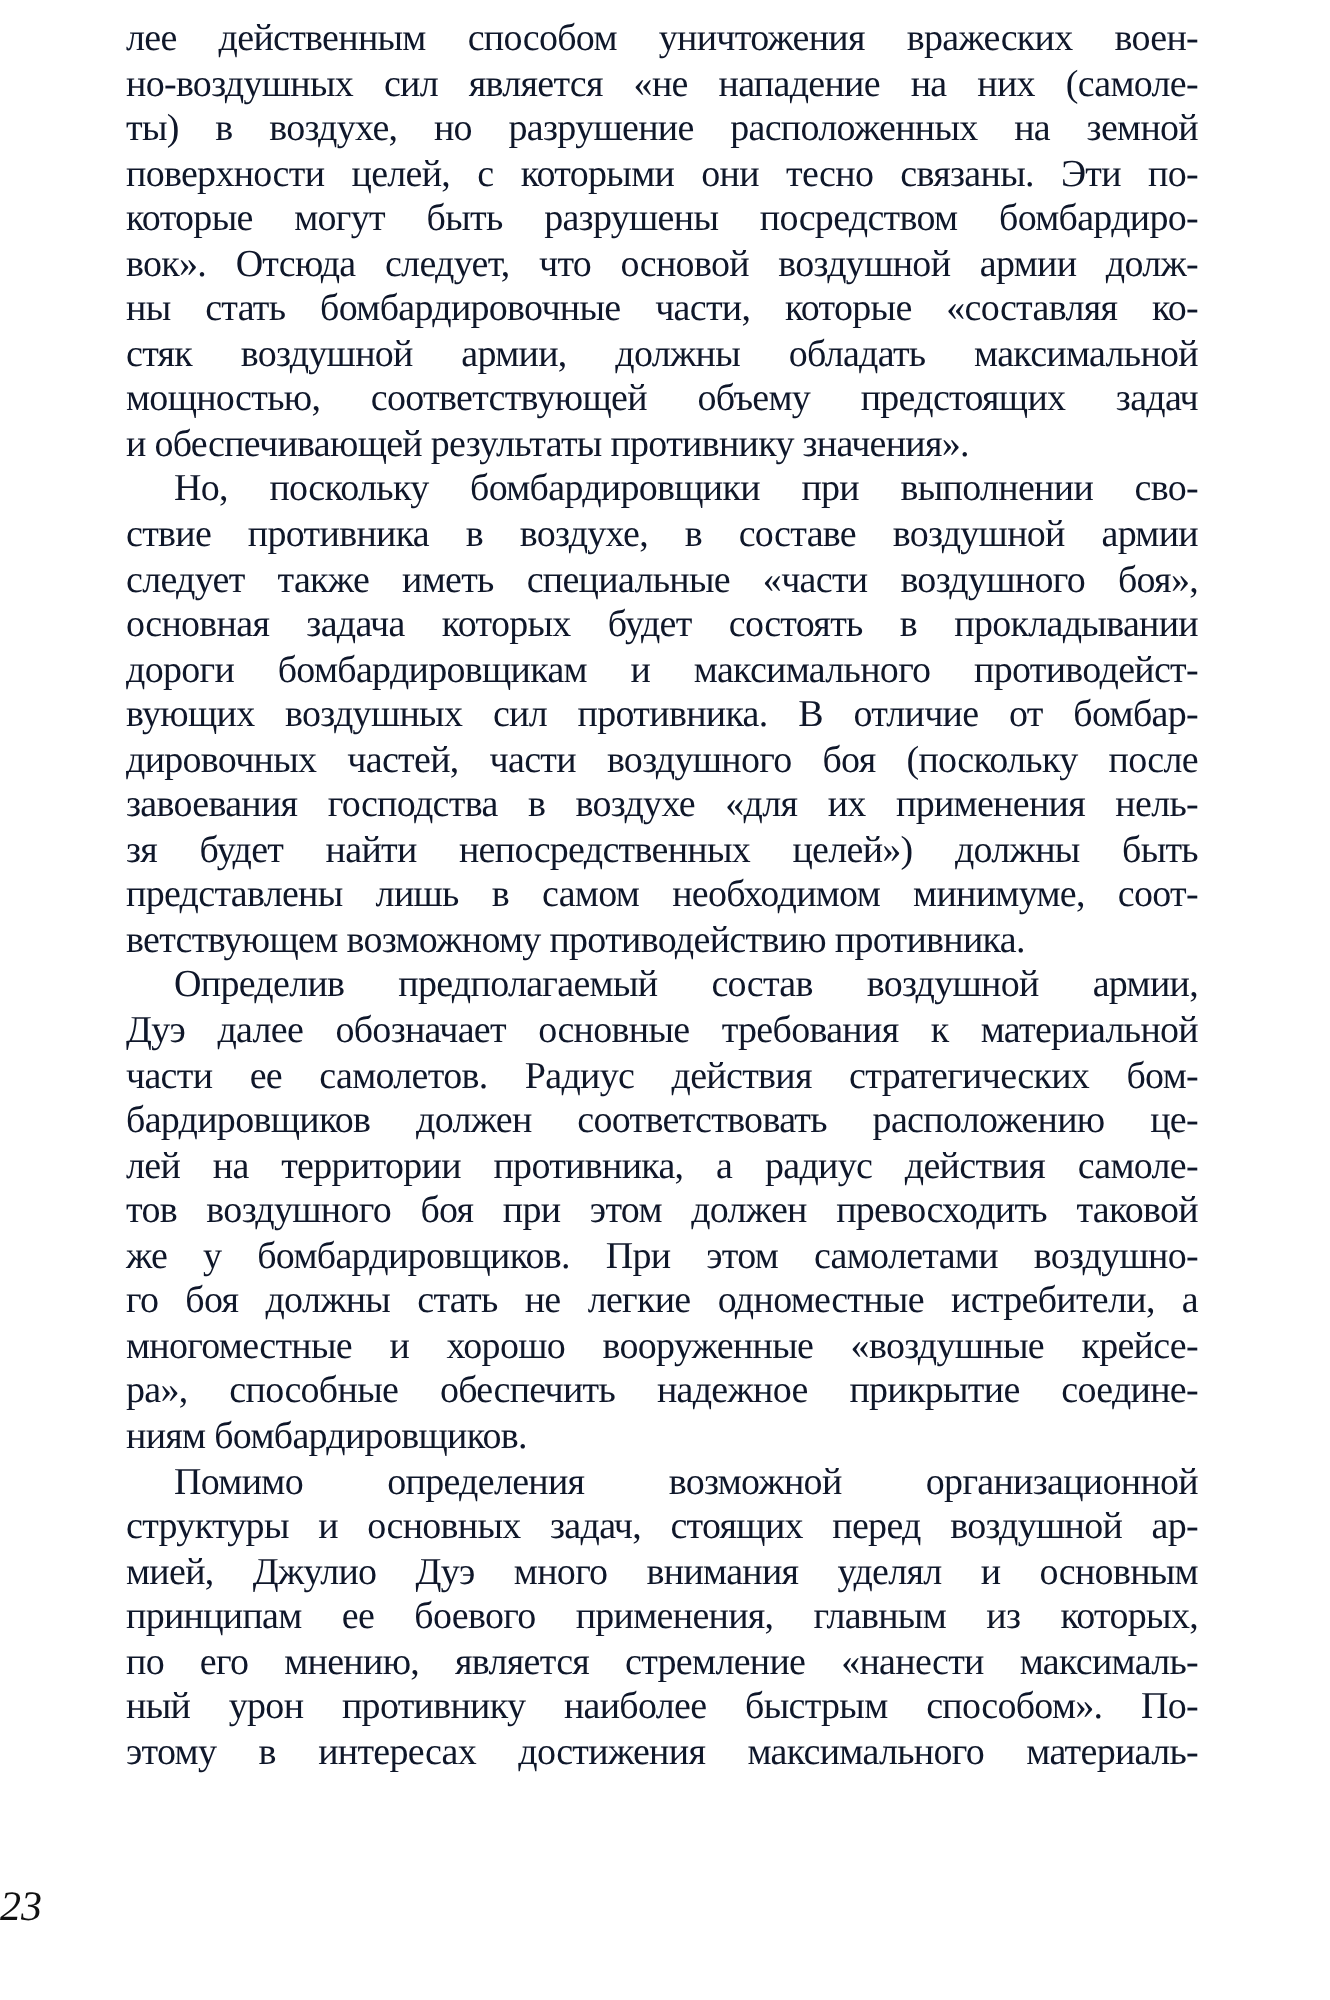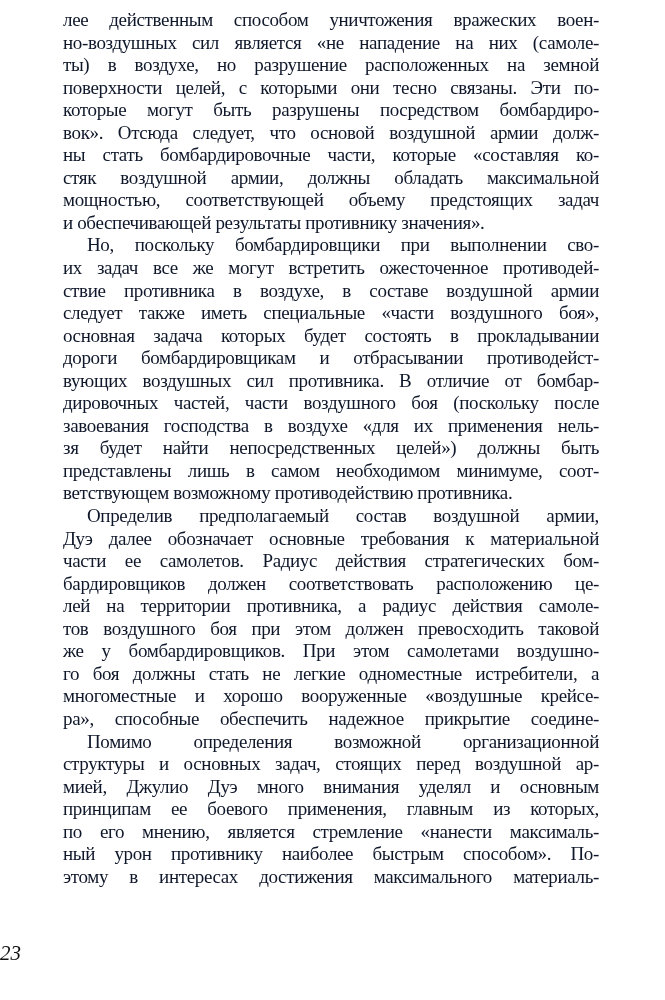--- a/index.html
+++ b/index.html
@@ -69,44 +69,44 @@
     <span class="line">которые могут быть разрушены посредством бомбардиро-</span>
     <span class="line">вок». Отсюда следует, что основой воздушной армии долж-</span>
     <span class="line">ны стать бомбардировочные части, которые «составляя ко-</span>
     <span class="line">стяк воздушной армии, должны обладать максимальной</span>
     <span class="line">мощностью, соответствующей объему предстоящих задач</span>
     <span class="line last">и обеспечивающей результаты противнику значения».</span>
   </p>
 
   <p class="para">
     <span class="line indent">Но, поскольку бомбардировщики при выполнении сво-</span>
-    <span class="line">их задач все же могут встретить ожесточенное противодей-</span>
     <span class="line">ствие противника в воздухе, в составе воздушной армии</span>
     <span class="line">следует также иметь специальные «части воздушного боя»,</span>
     <span class="line">основная задача которых будет состоять в прокладывании</span>
-    <span class="line">дороги бомбардировщикам и отбрасывании противодейст-</span>
+    <span class="line">дороги бомбардировщикам и максимального противодейст-</span>
     <span class="line">вующих воздушных сил противника. В отличие от бомбар-</span>
     <span class="line">дировочных частей, части воздушного боя (поскольку после</span>
     <span class="line">завоевания господства в воздухе «для их применения нель-</span>
     <span class="line">зя будет найти непосредственных целей») должны быть</span>
     <span class="line">представлены лишь в самом необходимом минимуме, соот-</span>
     <span class="line last">ветствующем возможному противодействию противника.</span>
   </p>
 
   <p class="para">
     <span class="line indent">Определив предполагаемый состав воздушной армии,</span>
     <span class="line">Дуэ далее обозначает основные требования к материальной</span>
     <span class="line">части ее самолетов. Радиус действия стратегических бом-</span>
     <span class="line">бардировщиков должен соответствовать расположению це-</span>
     <span class="line">лей на территории противника, а радиус действия самоле-</span>
     <span class="line">тов воздушного боя при этом должен превосходить таковой</span>
     <span class="line">же у бомбардировщиков. При этом самолетами воздушно-</span>
     <span class="line">го боя должны стать не легкие одноместные истребители, а</span>
     <span class="line">многоместные и хорошо вооруженные «воздушные крейсе-</span>
     <span class="line">ра», способные обеспечить надежное прикрытие соедине-</span>
+    <span class="line last">ниям бомбардировщиков.</span>
   </p>
 
   <p class="para">
     <span class="line indent">Помимо определения возможной организационной</span>
     <span class="line">структуры и основных задач, стоящих перед воздушной ар-</span>
     <span class="line">мией, Джулио Дуэ много внимания уделял и основным</span>
     <span class="line">принципам ее боевого применения, главным из которых,</span>
     <span class="line">по его мнению, является стремление «нанести максималь-</span>
     <span class="line">ный урон противнику наиболее быстрым способом». По-</span>
     <span class="line">этому в интересах достижения максимального материаль-</span>

